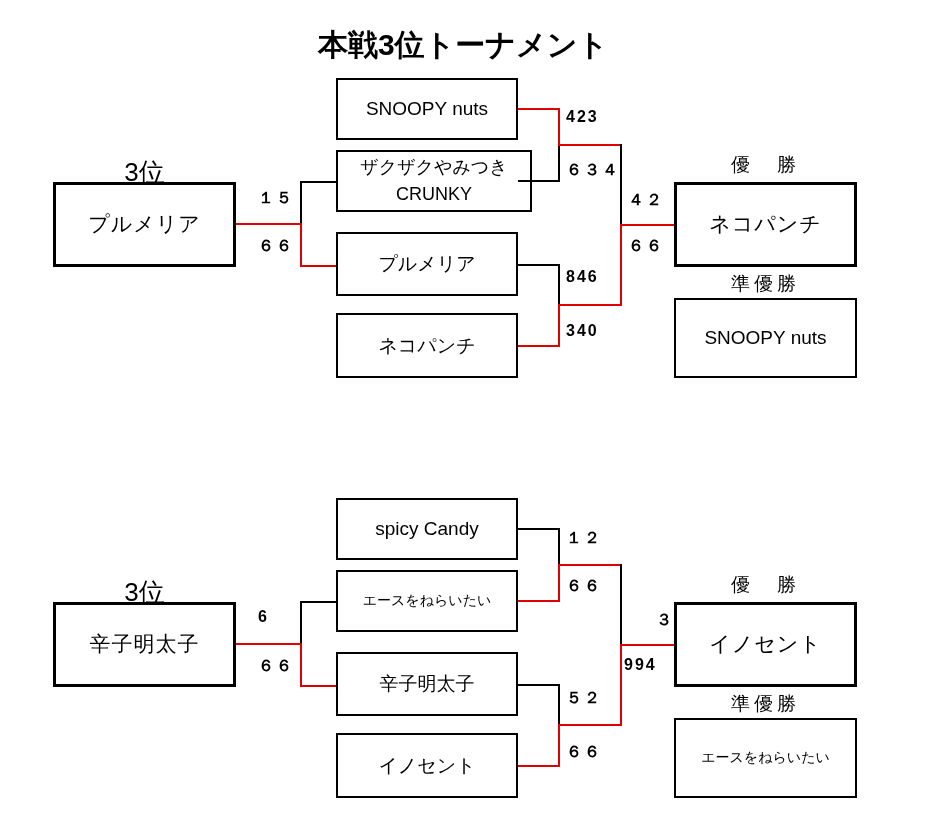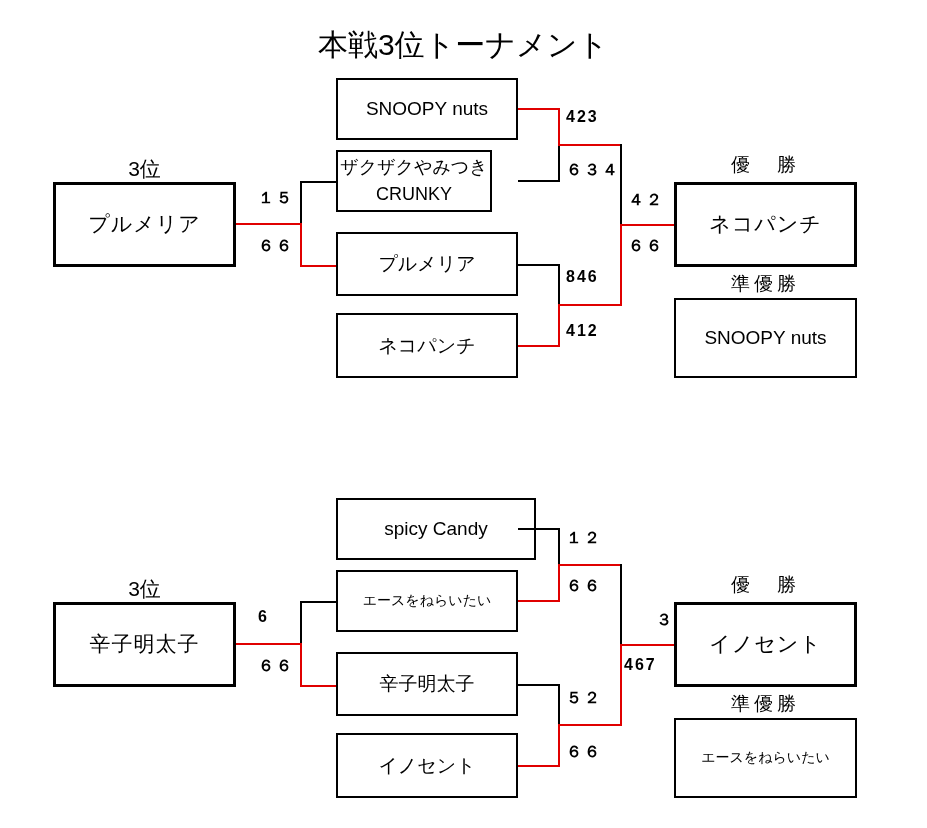--- a/index.html
+++ b/index.html
@@ -17,28 +17,28 @@
     height: 828px;
     overflow: hidden;
     background: #ffffff;
   }
 
   
   .abs { position: absolute; box-sizing: border-box; }
 
   .title {
     font-size: 30px;
-    font-weight: normal;
+    font-weight: bold;
     letter-spacing: 0px;
     white-space: nowrap;
     text-align: center;
   }
 
   .seedlabel {
-    font-size: 21px;
+    font-size: 26px;
     font-weight: normal;
     text-align: center;
     white-space: nowrap;
   }
   .rankbig {
     font-size: 19px;
     font-weight: normal;
     text-align: center;
     white-space: nowrap;
     letter-spacing: 4px;
@@ -93,21 +93,21 @@
 
     <div class="abs vline" style="left:300px; top:181px; height:44px;"></div>
     <div class="abs vline red" style="left:300px; top:223px; height:44px;"></div>
 
     <div class="abs hline" style="left:300px; top:181px; width:38px;"></div>
 
     <div class="abs hline red" style="left:300px; top:265px; width:38px;"></div>
 
     <div class="abs box nm-md" style="left:336px; top:78px; width:182px; height:62px;">SNOOPY nuts</div>
 
-    <div class="abs box nm-two" style="left:336px; top:150px; width:156px; height:62px; flex-direction:column;text-align:center;">
+    <div class="abs box nm-two" style="left:336px; top:150px; width:196px; height:62px; flex-direction:column;text-align:center;">
       <span>ザクザクやみつき</span>
       <span>CRUNKY</span>
     </div>
 
     <div class="abs box nm-md" style="left:336px; top:232px; width:182px; height:64px;">プルメリア</div>
 
     <div class="abs box nm-md" style="left:336px; top:313px; width:182px; height:65px;">ネコパンチ</div>
 
     <div class="abs hline red" style="left:518px; top:108px; width:42px;"></div>
     <div class="abs hline" style="left:518px; top:180px; width:42px;"></div>
@@ -116,21 +116,21 @@
     <div class="abs score" style="left:566px; top:108px;">423</div>
     <div class="abs score" style="left:566px; top:160px;">６３４</div>
 
     <div class="abs hline red" style="left:558px; top:144px; width:64px;"></div>
 
     <div class="abs hline" style="left:518px; top:264px; width:42px;"></div>
     <div class="abs hline red" style="left:518px; top:345px; width:42px;"></div>
     <div class="abs vline" style="left:558px; top:264px; height:42px;"></div>
     <div class="abs vline red" style="left:558px; top:304px; height:43px;"></div>
     <div class="abs score" style="left:566px; top:268px;">846</div>
-    <div class="abs score" style="left:566px; top:322px;">412</div>
+    <div class="abs score" style="left:566px; top:322px;">340</div>
     <div class="abs hline red" style="left:558px; top:304px; width:64px;"></div>
 
     <div class="abs vline" style="left:620px; top:144px; height:82px;"></div>
     <div class="abs vline red" style="left:620px; top:224px; height:82px;"></div>
     <div class="abs score" style="left:628px; top:190px;">４２</div>
     <div class="abs score" style="left:628px; top:236px;">６６</div>
     <div class="abs hline red" style="left:620px; top:224px; width:56px;"></div>
 
     <div class="abs rankbig" style="left:674px; top:152px; width:183px;">優　勝</div>
     <div class="abs box thick nm-lg" style="left:674px; top:182px; width:183px; height:85px;">ネコパンチ</div>
@@ -148,21 +148,21 @@
 
     <div class="abs score" style="left:258px; top:188px;">6</div>
     <div class="abs score" style="left:258px; top:236px;">６６</div>
 
     <div class="abs hline red" style="left:236px; top:223px; width:66px;"></div>
     <div class="abs vline" style="left:300px; top:181px; height:44px;"></div>
     <div class="abs vline red" style="left:300px; top:223px; height:44px;"></div>
     <div class="abs hline" style="left:300px; top:181px; width:38px;"></div>
     <div class="abs hline red" style="left:300px; top:265px; width:38px;"></div>
 
-    <div class="abs box nm-md" style="left:336px; top:78px; width:200px; height:62px;">spicy Candy</div>
+    <div class="abs box nm-md" style="left:336px; top:78px; width:182px; height:62px;">spicy Candy</div>
 
     <div class="abs box nm-sm" style="left:336px; top:150px; width:182px; height:62px;">エースをねらいたい</div>
 
     <div class="abs box nm-md" style="left:336px; top:232px; width:182px; height:64px;">辛子明太子</div>
 
     <div class="abs box nm-md" style="left:336px; top:313px; width:182px; height:65px;">イノセント</div>
 
     <div class="abs hline" style="left:518px; top:108px; width:42px;"></div>
     <div class="abs hline red" style="left:518px; top:180px; width:42px;"></div>
     <div class="abs vline" style="left:558px; top:108px; height:38px;"></div>
@@ -175,21 +175,21 @@
     <div class="abs hline red" style="left:518px; top:345px; width:42px;"></div>
     <div class="abs vline" style="left:558px; top:264px; height:42px;"></div>
     <div class="abs vline red" style="left:558px; top:304px; height:43px;"></div>
     <div class="abs score" style="left:566px; top:268px;">５２</div>
     <div class="abs score" style="left:566px; top:322px;">６６</div>
     <div class="abs hline red" style="left:558px; top:304px; width:64px;"></div>
 
     <div class="abs vline" style="left:620px; top:144px; height:82px;"></div>
     <div class="abs vline red" style="left:620px; top:224px; height:82px;"></div>
     <div class="abs score" style="left:656px; top:190px;">３６５</div>
-    <div class="abs score" style="left:624px; top:236px;">467</div>
+    <div class="abs score" style="left:624px; top:236px;">994</div>
     <div class="abs hline red" style="left:620px; top:224px; width:56px;"></div>
 
     <div class="abs rankbig" style="left:674px; top:152px; width:183px;">優　勝</div>
     <div class="abs box thick nm-lg" style="left:674px; top:182px; width:183px; height:85px;">イノセント</div>
 
     <div class="abs rankbig" style="left:674px; top:271px; width:183px;">準優勝</div>
     <div class="abs box nm-sm" style="left:674px; top:298px; width:183px; height:80px;">エースをねらいたい</div>
   </div>
 
 </div>

